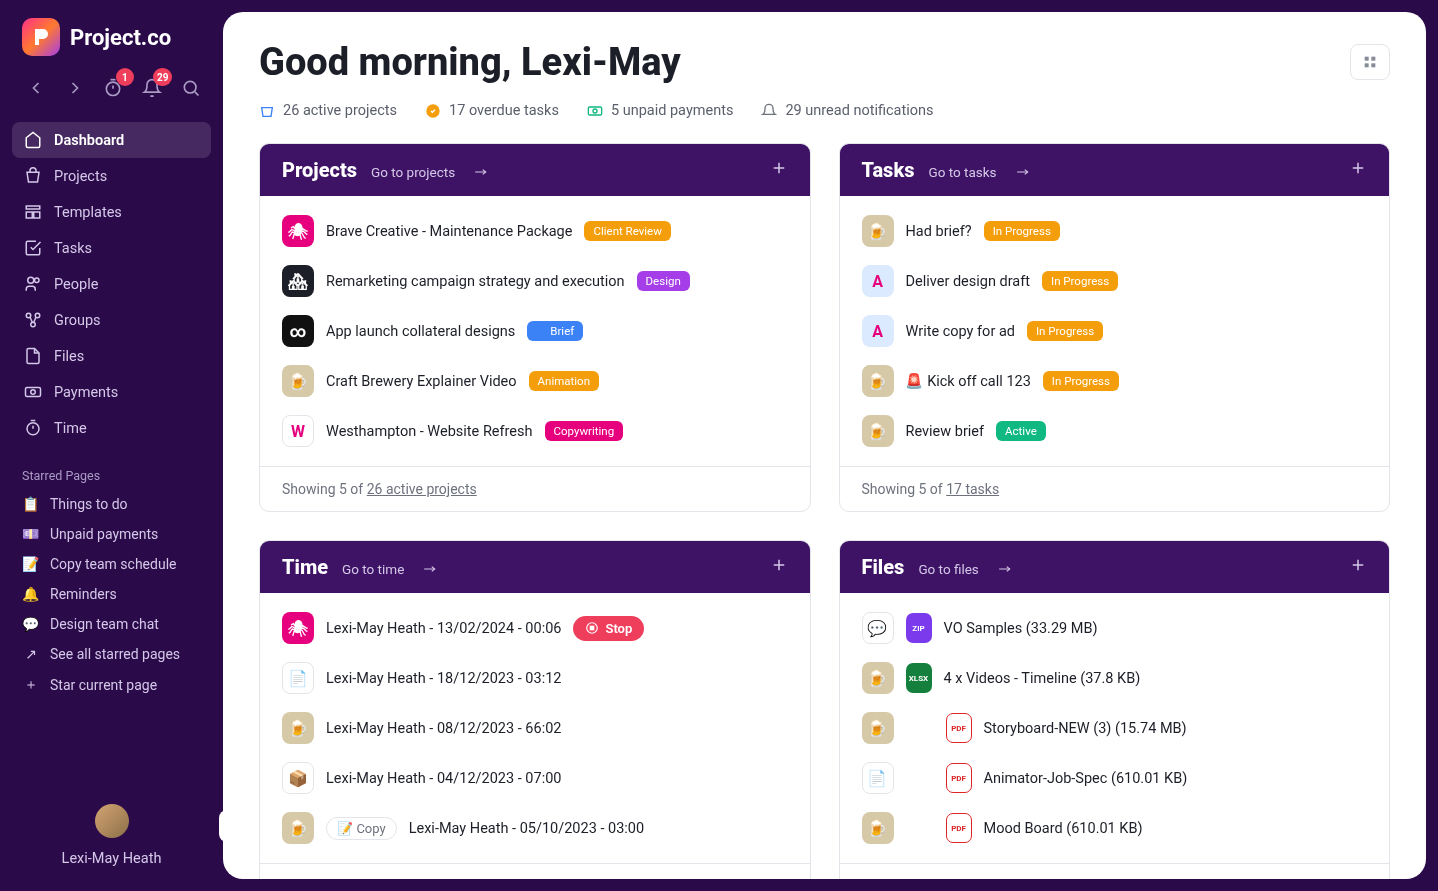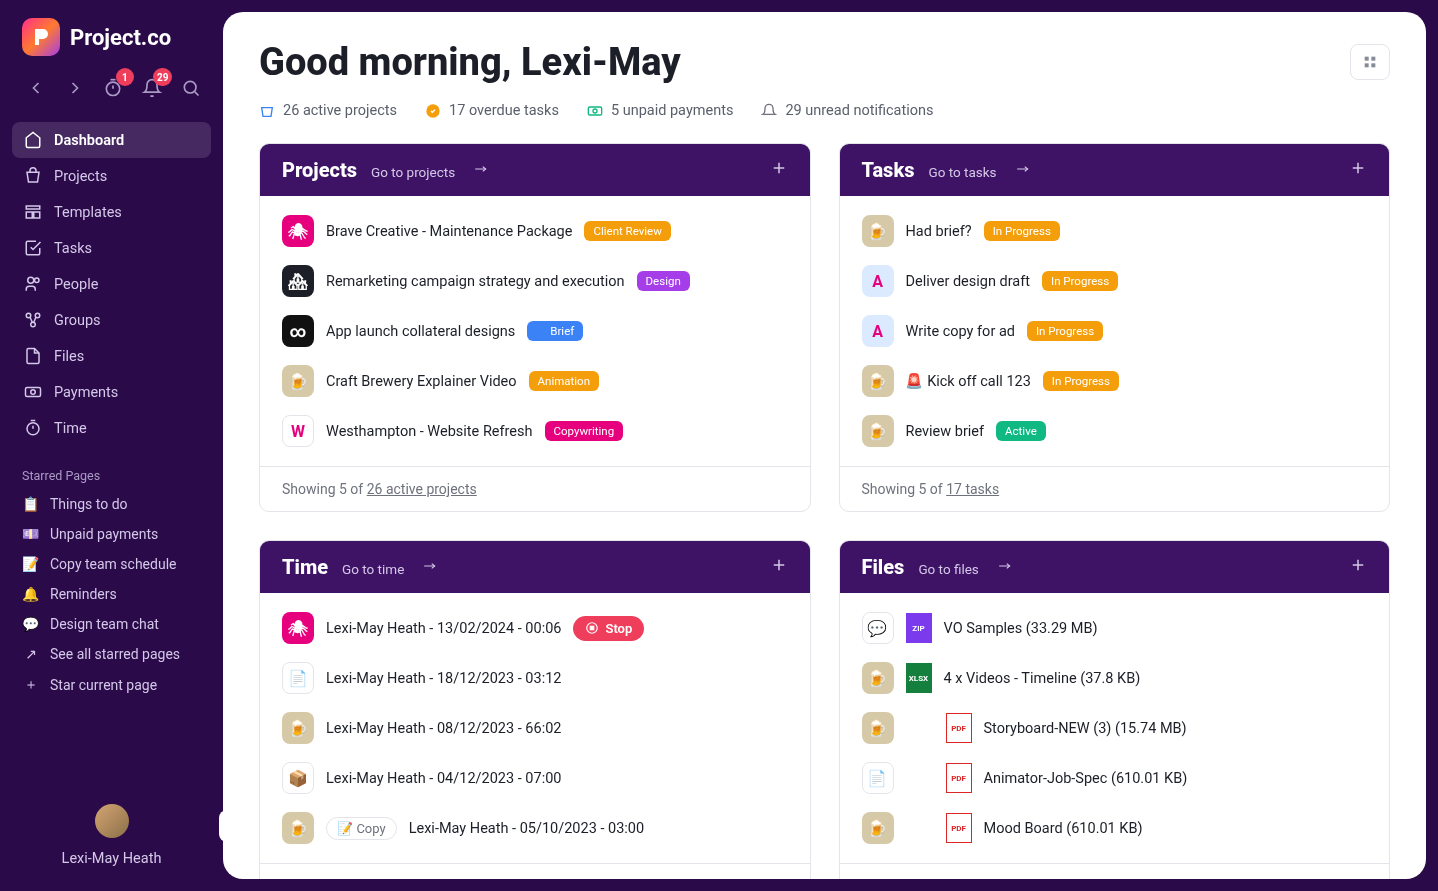--- a/index.html
+++ b/index.html
@@ -64,40 +64,40 @@
 
   .stats-row{display:flex;gap:28px;margin-bottom:24px;flex-wrap:wrap;}
   .stat{display:flex;align-items:center;gap:8px;font-size:14.5px;color:var(--gray-700);}
   .stat svg{width:16px;height:16px;}
 
   .cards-grid{display:grid;grid-template-columns:1fr 1fr;gap:28px;}
   .card{border:1px solid var(--gray-200);border-radius:10px;overflow:hidden;}
   .card-header{background:var(--purple-800);color:#fff;padding:14px 22px;display:flex;align-items:center;justify-content:space-between;}
   .card-header-left{display:flex;align-items:baseline;gap:14px;}
   .card-title{font-size:20px;font-weight:800;}
-  .card-link{font-size:13.5px;color:#d4c8e8;display:flex;align-items:flex-start;gap:19px;cursor:pointer;}
+  .card-link{font-size:13.5px;color:#d4c8e8;display:flex;align-items:center;gap:19px;cursor:pointer;}
   .card-link svg{width:14px;height:10px;}
   .plus-btn{cursor:pointer;color:#d4c8e8;}
   .plus-btn svg{width:18px;height:18px;}
 
   .card-body{padding:10px 0;}
   .row{display:flex;align-items:center;gap:12px;padding:9px 22px;}
   .row-icon{width:32px;height:32px;border-radius:8px;flex-shrink:0;display:flex;align-items:center;justify-content:center;font-size:16px;}
   .row-label{font-size:14.5px;color:var(--gray-900);}
 
   .badge{font-size:11.5px;font-weight:400;padding:3px 9px;border-radius:6px;color:#fff;}
 
   .stop-btn{display:flex;align-items:center;gap:6px;background:var(--red);color:#fff;font-size:13px;font-weight:600;padding:5px 12px;border-radius:16px;cursor:pointer;}
   .stop-btn svg{width:14px;height:14px;}
   .copy-btn{display:flex;align-items:center;gap:6px;border:1px solid var(--gray-200);border-radius:14px;padding:3px 10px;font-size:13px;color:var(--gray-600);cursor:pointer;}
 
   .card-footer{border-top:1px solid var(--gray-200);padding:14px 22px;font-size:14px;color:var(--gray-600);}
   .card-footer a{color:var(--gray-600);text-decoration:underline;cursor:pointer;}
 
-  .file-type{width:26px;height:30px;display:flex;align-items:center;justify-content:center;font-size:8px;font-weight:700;border-radius:0;flex-shrink:0;}
+  .file-type{width:26px;height:30px;display:flex;align-items:center;justify-content:center;font-size:8px;font-weight:700;border-radius:7px;flex-shrink:0;}
   .ft-zip{background:#7c3aed;color:#fff;}
   .ft-xlsx{background:#15803d;color:#fff;}
   .ft-pdf{background:#fff;color:#dc2626;border:1px solid #dc2626;margin-left:40px;}
 </style>
 </head>
 <body>
 
 <aside class="sidebar">
   <div class="logo-row">
     <div class="logo-mark">

